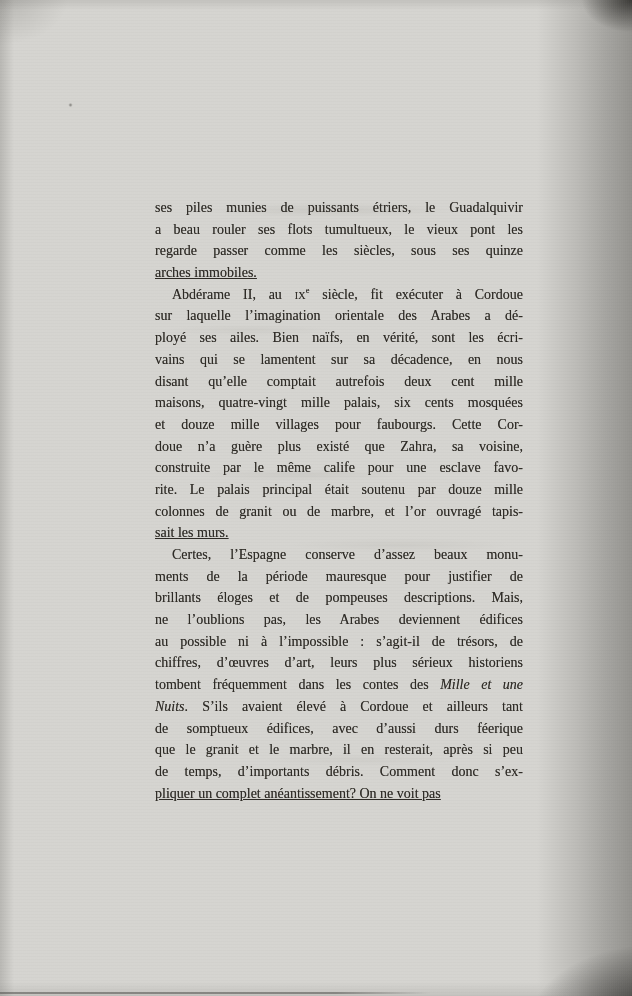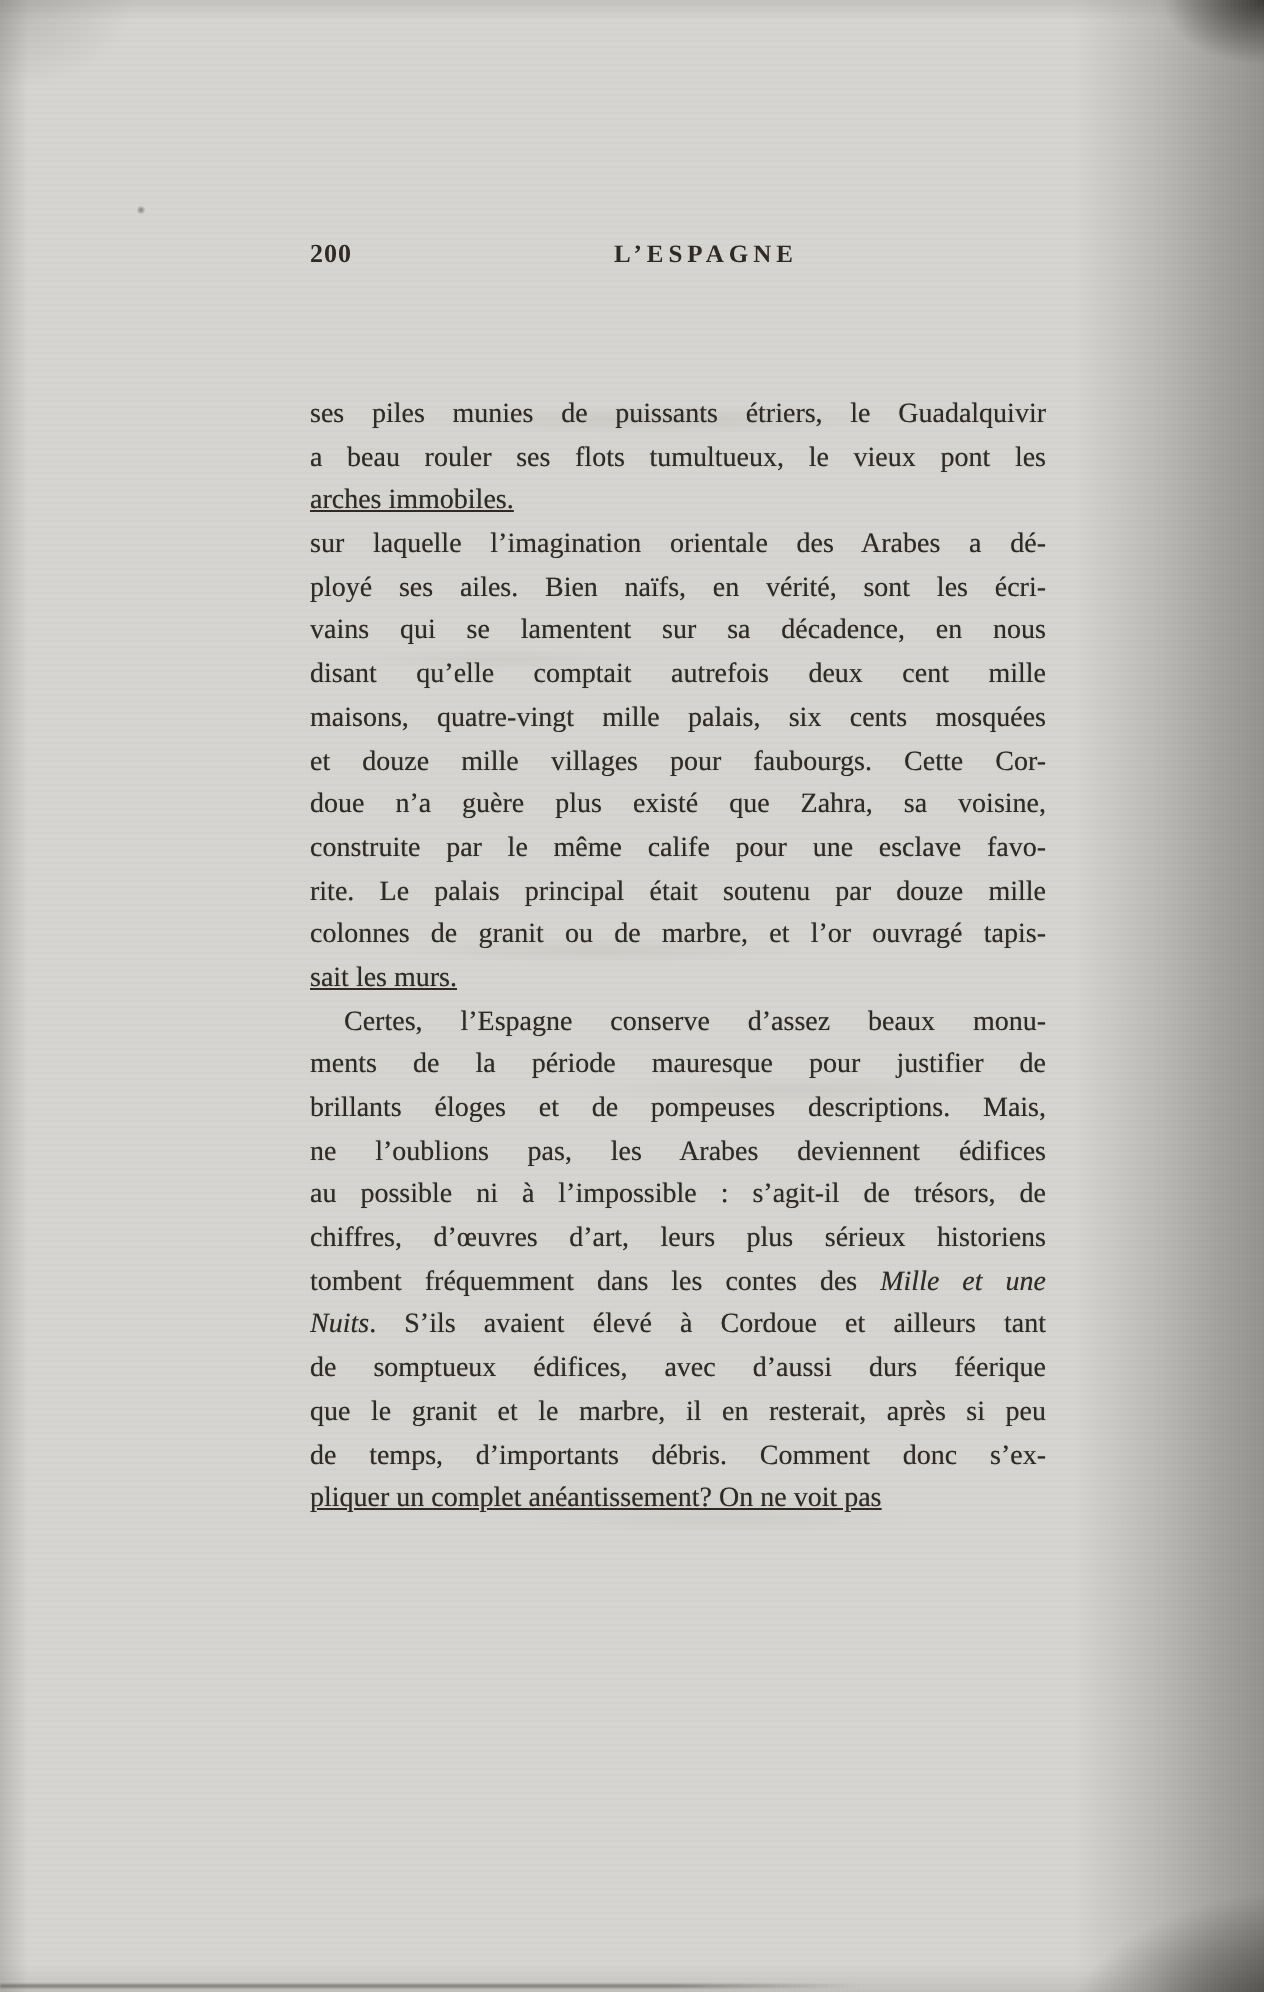--- a/index.html
+++ b/index.html
@@ -60,29 +60,27 @@
 </style>
 </head>
 <body>
 
 <div class="page">
   <div class="grain"></div>
   <div class="smudges"></div>
   <div class="fleck"></div>
   <div class="bottom-line"></div>
 
-  <div class="header">
-    <span class="page-number">200</span>
-    <span class="running-title">L’ESPAGNE</span>
-  </div>
 
   <div class="text-block">
       <div class="line">ses piles munies de puissants étriers, le Guadalquivir</div>
       <div class="line">a beau rouler ses flots tumultueux, le vieux pont les</div>
+      <div class="line">regarde passer comme les siècles, sous ses quinze</div>
       <div class="line last">arches immobiles.</div>
+      <div class="line indent">Abdérame II, au <span class="sc">ix</span><sup>e</sup> siècle, fit exécuter à Cordoue</div>
       <div class="line">sur laquelle l’imagination orientale des Arabes a dé-</div>
       <div class="line">ployé ses ailes. Bien naïfs, en vérité, sont les écri-</div>
       <div class="line">vains qui se lamentent sur sa décadence, en nous</div>
       <div class="line">disant qu’elle comptait autrefois deux cent mille</div>
       <div class="line">maisons, quatre-vingt mille palais, six cents mosquées</div>
       <div class="line">et douze mille villages pour faubourgs. Cette Cor-</div>
       <div class="line">doue n’a guère plus existé que Zahra, sa voisine,</div>
       <div class="line">construite par le même calife pour une esclave favo-</div>
       <div class="line">rite. Le palais principal était soutenu par douze mille</div>
       <div class="line">colonnes de granit ou de marbre, et l’or ouvragé tapis-</div>

